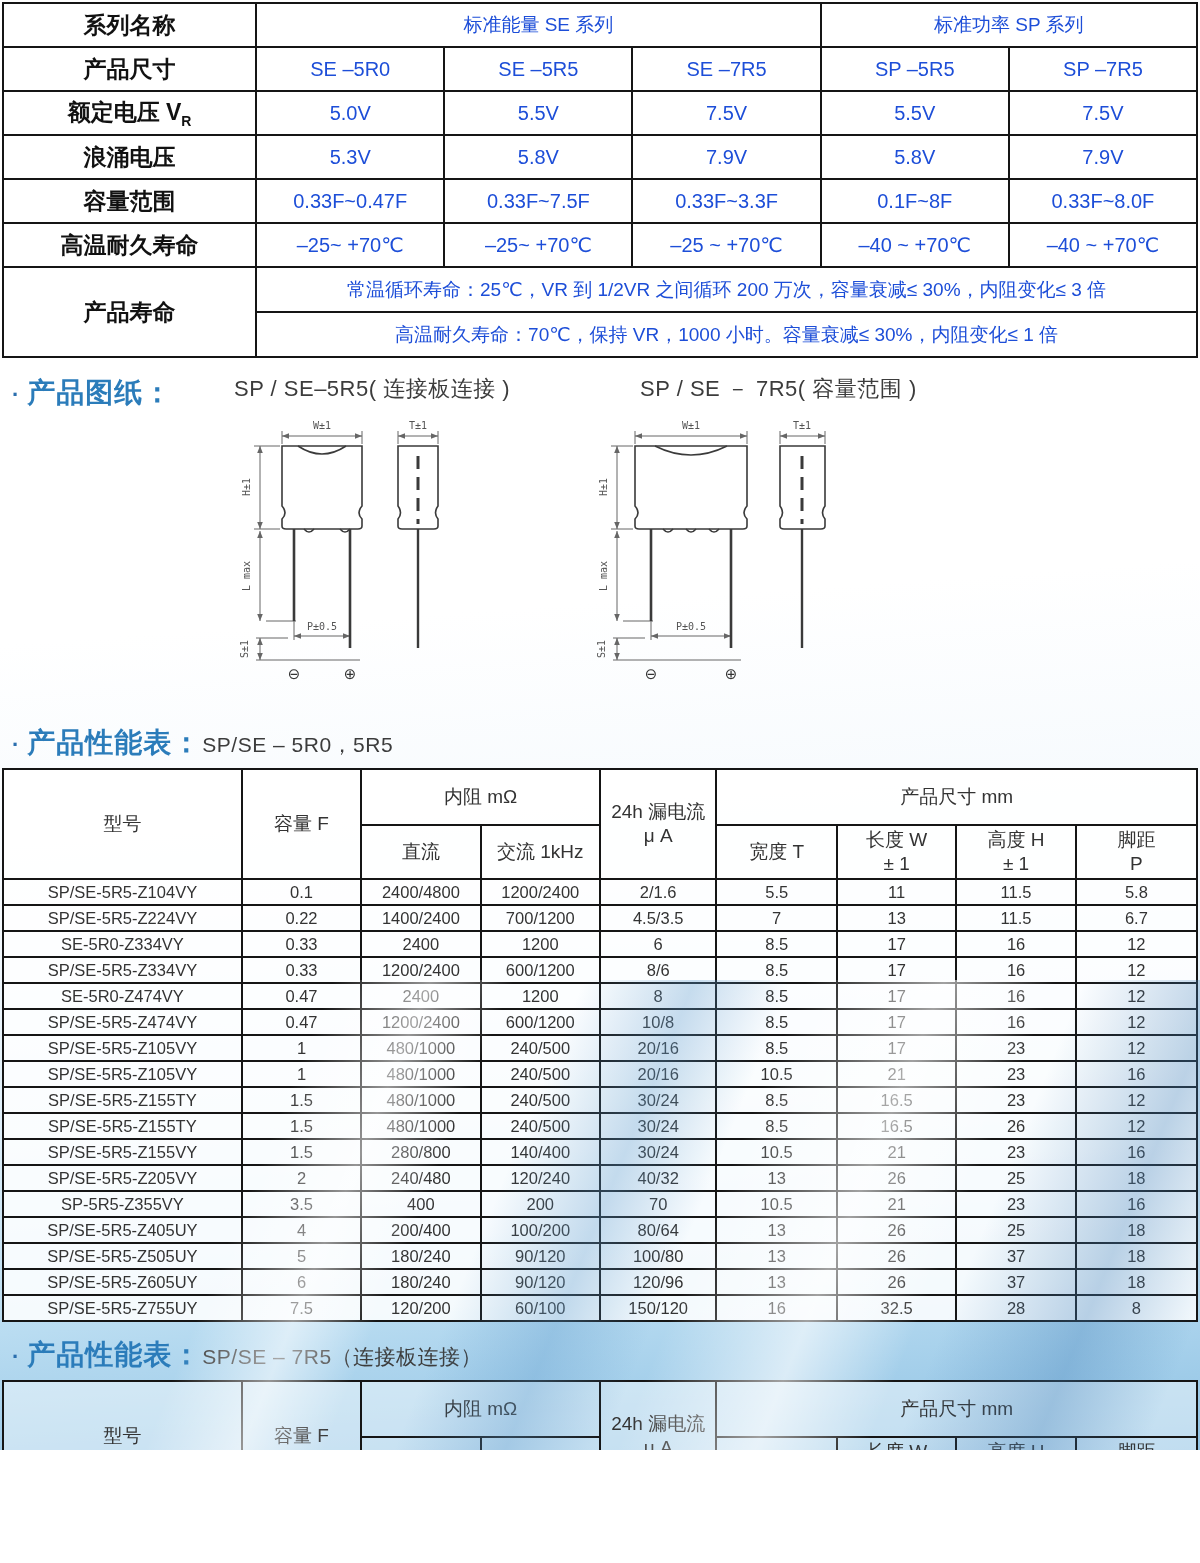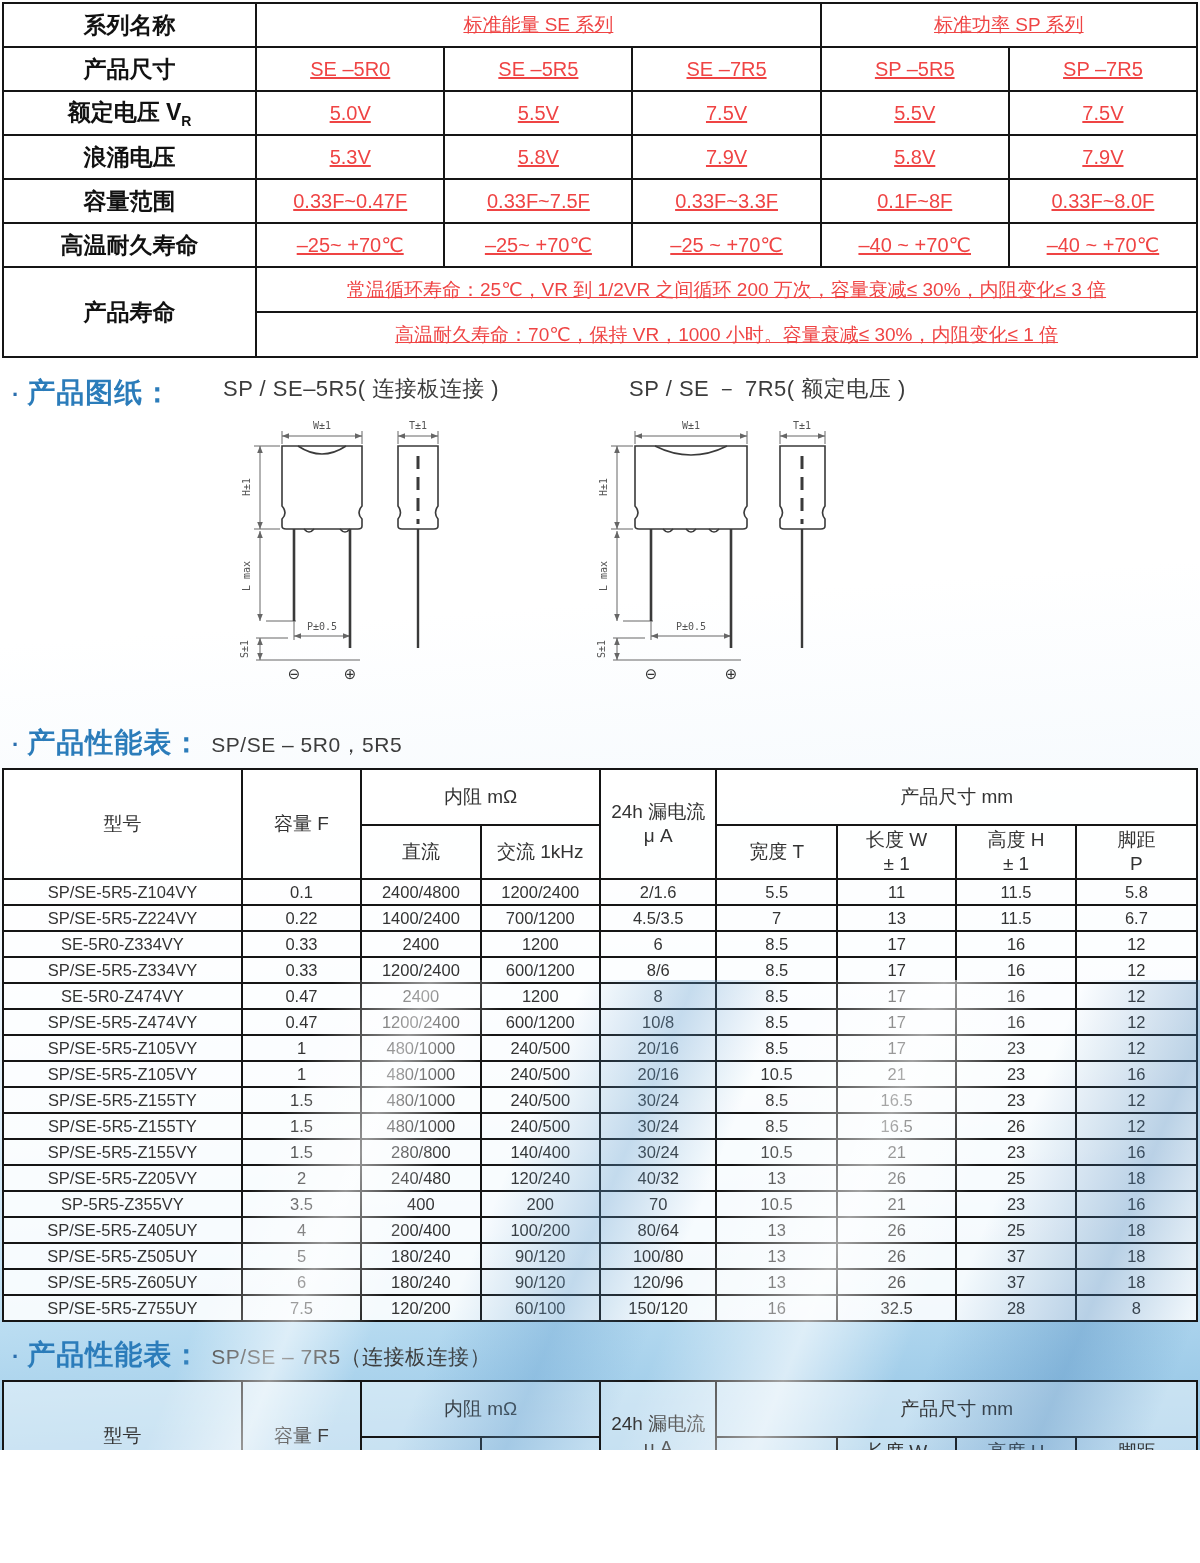--- a/index.html
+++ b/index.html
@@ -15,34 +15,34 @@
       linear-gradient(112deg,rgba(96,156,205,0) 42%,rgba(96,156,205,.35) 50%,rgba(96,156,205,0) 57%),
       linear-gradient(112deg,rgba(255,255,255,0) 58%,rgba(255,255,255,.6) 68%,rgba(255,255,255,0) 76%),
       linear-gradient(112deg,rgba(70,130,185,0) 78%,rgba(70,130,185,.35) 88%,rgba(70,130,185,0) 96%);
   }
   table{border-collapse:collapse;table-layout:fixed;}
   
   .spec{width:1196px;margin:2px auto 0 auto;}
   .spec th,.spec td{border:2px solid #151515;text-align:center;vertical-align:middle;
     background:rgba(255,255,255,.92);overflow:hidden;white-space:nowrap;}
   .spec th{font-size:23px;font-weight:bold;color:#111;height:40px;}
-  .spec td{font-size:20px;color:#ef4444;height:40px;text-decoration:underline;}
+  .spec td{font-size:20px;color:#1d4ed8;height:40px;}
   .spec td.series{font-size:19px;}
   .spec td.life{font-size:19px;height:41px;}
   .spec sub{font-size:14px;}
   
   .sec-head{display:flex;align-items:baseline;margin:18px 0 0 12px;}
   .bullet{color:#2b6fae;font-size:22px;font-weight:bold;margin-right:8px;}
   .sec-title{color:#2b7cba;font-size:28px;font-weight:bold;letter-spacing:1px;}
-  .sec-sub{color:#3c3c3c;font-size:21px;margin-left:10px;letter-spacing:.5px;}
+  .sec-sub{color:#3c3c3c;font-size:21px;margin-left:1px;letter-spacing:.5px;}
   
   .draw-title-row{display:flex;margin-top:16px;}
   .draw-head{margin-left:12px;flex:0 0 210px;display:flex;align-items:baseline;}
   .draw-title{color:#3c3c3c;font-size:22px;letter-spacing:.5px;}
-  .dt1{margin-left:1px;}
+  .dt1{margin-left:12px;}
   .dt2{margin-left:130px;}
   .drawings{display:flex;margin-top:4px;}
   .drawing{width:330px;height:290px;}
   .d1{margin-left:230px;}
   .d2{margin-left:35px;}
   .dim-text{font-family:"DejaVu Sans Mono","Liberation Mono",monospace;fill:#555;font-size:10px;}
   .sym-text{fill:#333;font-size:15px;}
   
   .perf{width:1196px;margin:6px auto 0 auto;}
   .perf th,.perf td{border:2px solid #151515;text-align:center;vertical-align:middle;
@@ -127,21 +127,21 @@
     </tr>
   </tbody>
     </table>
 
   <div class="draw-title-row">
     <div class="draw-head">
       <span class="bullet">·</span>
       <span class="sec-title">产品图纸：</span>
     </div>
     <span class="draw-title dt1">SP / SE–5R5( 连接板连接 )</span>
-    <span class="draw-title dt2">SP / SE － 7R5( 额定电压 )</span>
+    <span class="draw-title dt2">SP / SE － 7R5( 容量范围 )</span>
   </div>
 
   <div class="drawings">
 
     <svg class="drawing d1" viewBox="0 0 330 290">
       <g stroke="#666" stroke-width="1" fill="none">
         <line x1="52" y1="28" x2="52" y2="15"></line>
           <line x1="132" y1="28" x2="132" y2="15"></line>
         <line x1="52" y1="20" x2="132" y2="20"></line>
         <line x1="168" y1="28" x2="168" y2="15"></line>

